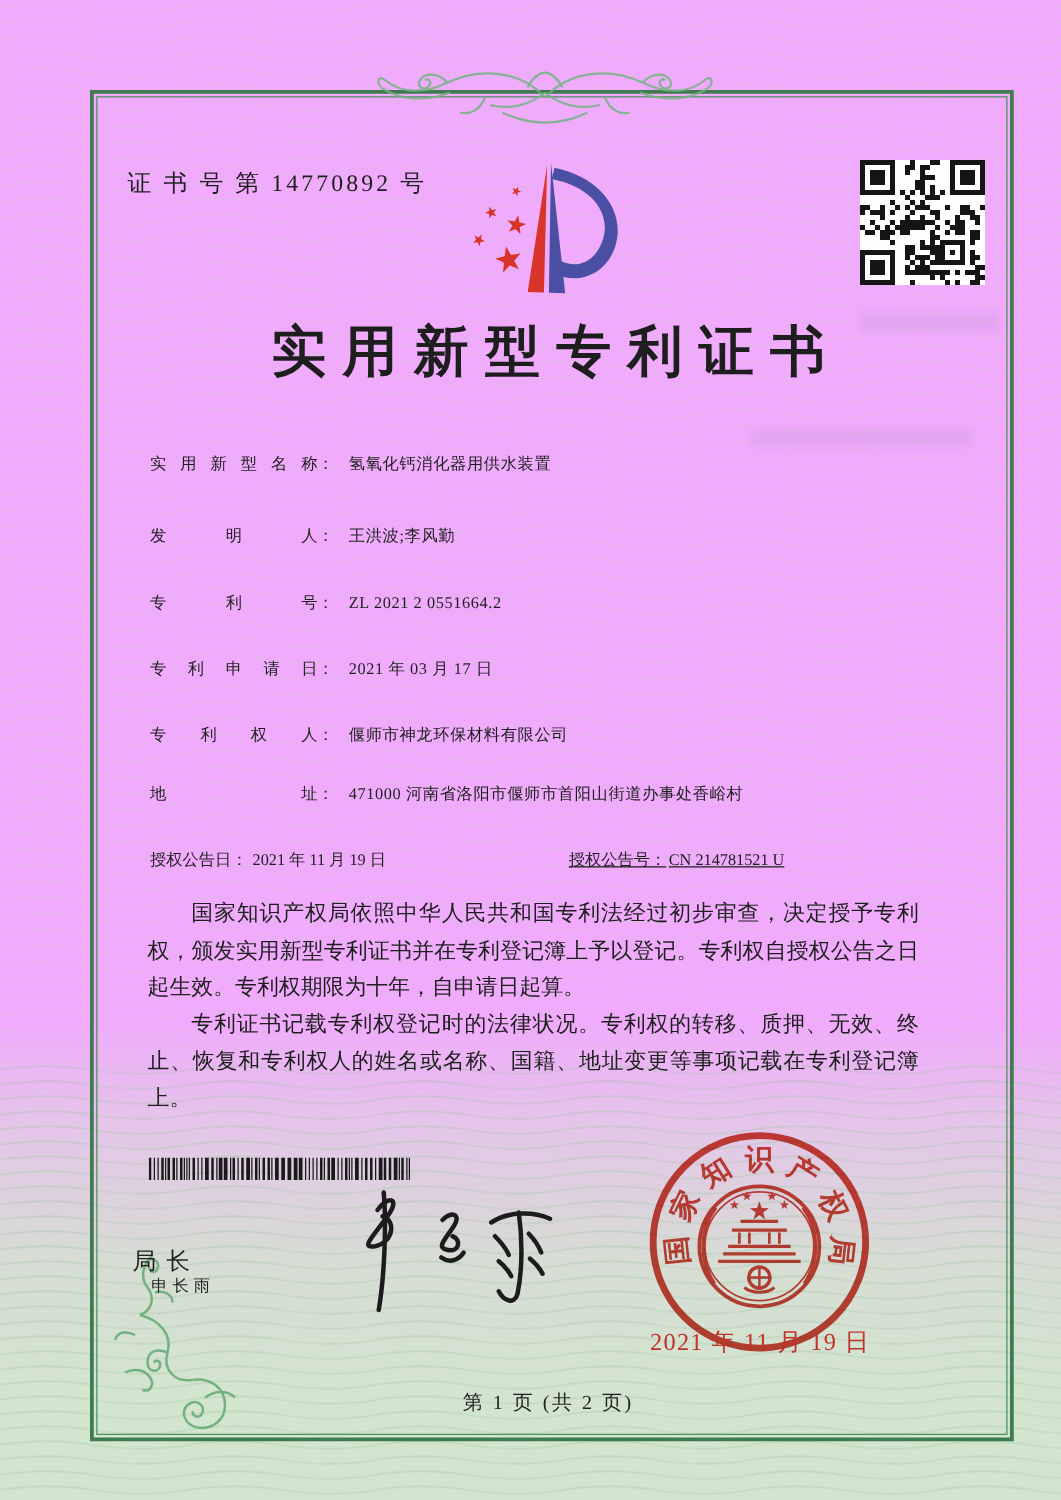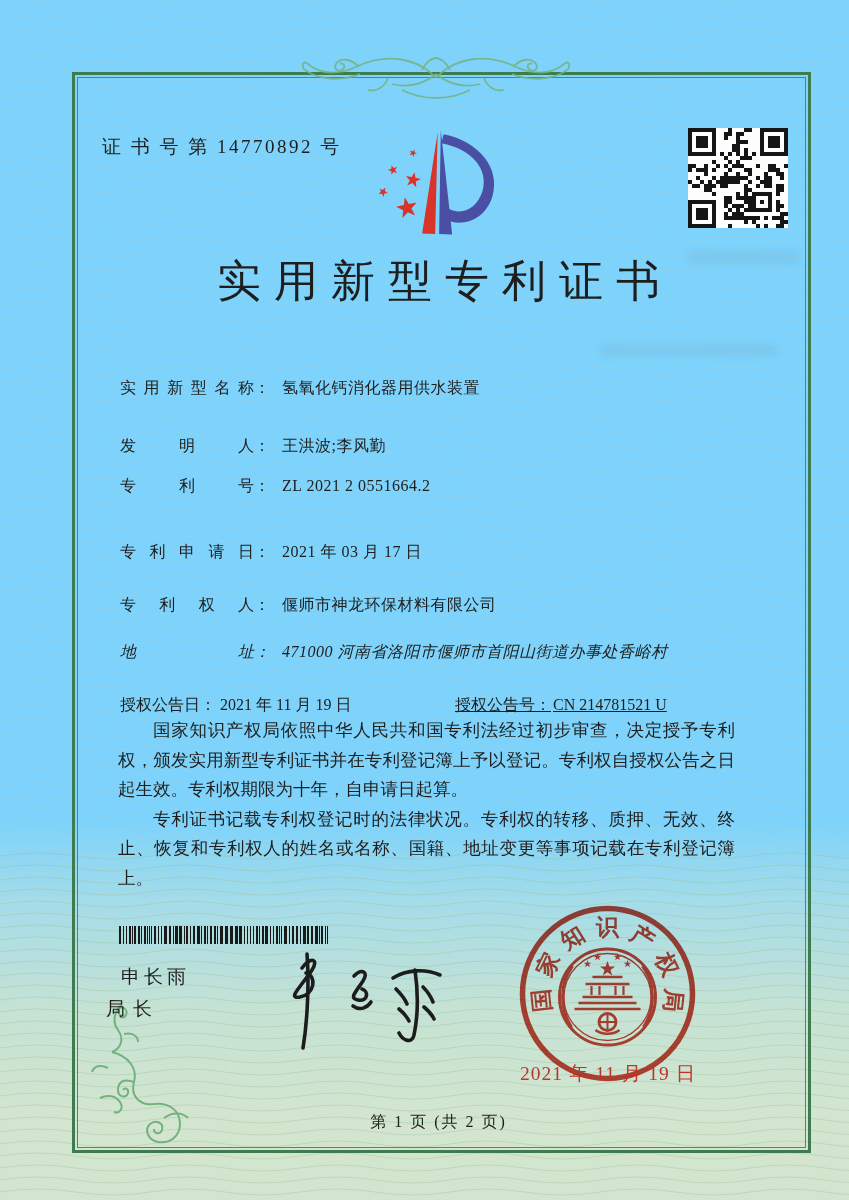--- a/index.html
+++ b/index.html
@@ -1,18 +1,18 @@
 <!DOCTYPE html>
 <html><head>
 <meta charset="utf-8">
 <style>
   html,body{margin:0;padding:0;background:#e9e7dd;}
   .page{
     position:relative;width:849px;height:1200px;overflow:hidden;
-    background:#7dd3fc;
+    background:#f0abfc;
     font-family:"Liberation Serif","DejaVu Serif",serif;
     color:#1e1e1e;
   }
   svg{display:block;}
   
   .paper-waves{position:absolute;left:0;top:0;z-index:0;}
   .green-zone{
     position:absolute;left:0;top:820px;width:849px;height:380px;z-index:0;
     background:linear-gradient(180deg,
       rgba(213,231,209,0) 0%,
@@ -30,35 +30,35 @@
   .orn-left{position:absolute;left:64px;top:998px;z-index:2;}
   
   .bleed{position:absolute;background:rgba(90,90,105,0.07);filter:blur(3px);
     border-radius:3px;z-index:1;}
   
   .cert-no{position:absolute;left:102px;top:134px;font-size:19px;
     letter-spacing:2.5px;z-index:2;}
   .logo{position:absolute;left:370px;top:124px;z-index:2;}
   .qr{position:absolute;left:688px;top:128px;z-index:2;}
   .title{position:absolute;left:72px;top:252px;width:733px;text-align:center;
-    font-size:44px;font-weight:normal;letter-spacing:13px;text-indent:13px;z-index:2;}
-  .frow{position:absolute;left:120px;font-size:16px;white-space:nowrap;z-index:2;margin-top:16px;}
+    font-size:44px;font-weight:bold;letter-spacing:13px;text-indent:13px;z-index:2;}
+  .frow{position:absolute;left:120px;font-size:13px;white-space:nowrap;z-index:2;}
   .flabel{display:inline-block;width:134px;text-align:justify;
     text-align-last:justify;vertical-align:bottom;}
   .colon{margin-right:4px;}
   .fvalue{margin-left:8px;letter-spacing:0.5px;}
   .grant2{position:absolute;left:335px;top:0;text-decoration:underline;}
   .grant2 .colon{margin-right:2px;}
   .paras{position:absolute;left:118px;top:716px;width:617px;font-size:17.5px;
     line-height:29.5px;text-align:justify;z-index:2;}
   .paras p{margin:0;text-indent:2em;}
   .barcode{position:absolute;left:119px;top:926px;z-index:2;}
   .director-title{position:absolute;left:106px;top:980px;font-size:19px;
     letter-spacing:8px;z-index:2;margin-top:16px;}
-  .director-name{position:absolute;left:121px;top:964px;font-size:19px;
+  .director-name{position:absolute;left:121px;top:1020px;font-size:13px;
     letter-spacing:4px;z-index:2;}
   .signature{position:absolute;left:250px;top:946px;z-index:3;}
   .seal{position:absolute;left:515px;top:901px;z-index:3;opacity:0.93;
     mix-blend-mode:multiply;}
   .seal-date{position:absolute;left:520px;top:1060px;font-size:19.5px;
     color:#c0332a;letter-spacing:1px;z-index:4;}
   .page-info{position:absolute;left:72px;top:1112px;width:733px;
     text-align:center;font-size:16px;letter-spacing:2px;z-index:2;}
   .footer-note{position:absolute;left:0;top:1214px;width:733px;
     text-align:center;font-size:16.5px;letter-spacing:4px;z-index:2;color:#2a2a2a;font-style:italic;}
@@ -321,30 +321,30 @@
     </svg>
 
   <div class="title">实用新型专利证书</div>
 
   <div class="frow" style="top:362px;">
     <span class="flabel">实用新型名称</span><span class="colon">：</span><span class="fvalue">氢氧化钙消化器用供水装置</span>
   </div>
   <div class="frow" style="top:420px;">
     <span class="flabel">发明人</span><span class="colon">：</span><span class="fvalue">王洪波;李风勤</span>
   </div>
-  <div class="frow" style="top:460px;">
+  <div class="frow" style="top:473px;">
     <span class="flabel">专利号</span><span class="colon">：</span><span class="fvalue">ZL 2021 2 0551664.2</span>
   </div>
   <div class="frow" style="top:526px;">
     <span class="flabel">专利申请日</span><span class="colon">：</span><span class="fvalue">2021 年 03 月 17 日</span>
   </div>
   <div class="frow" style="top:579px;">
     <span class="flabel">专利权人</span><span class="colon">：</span><span class="fvalue">偃师市神龙环保材料有限公司</span>
   </div>
-  <div class="frow" style="top:626px;font-style:italic;">
+  <div class="frow" style="top:626px;">
     <span class="flabel">地址</span><span class="colon">：</span><span class="fvalue">471000 河南省洛阳市偃师市首阳山街道办事处香峪村</span>
   </div>
 
   <div class="frow" style="top:679px;">
     <span>
       <span>授权公告日</span><span class="colon">：</span><span>2021 年 11 月 19 日</span>
     </span>
     <span class="grant2">
       <span>授权公告号</span><span class="colon">：</span><span>CN 214781521 U</span>
     </span>

